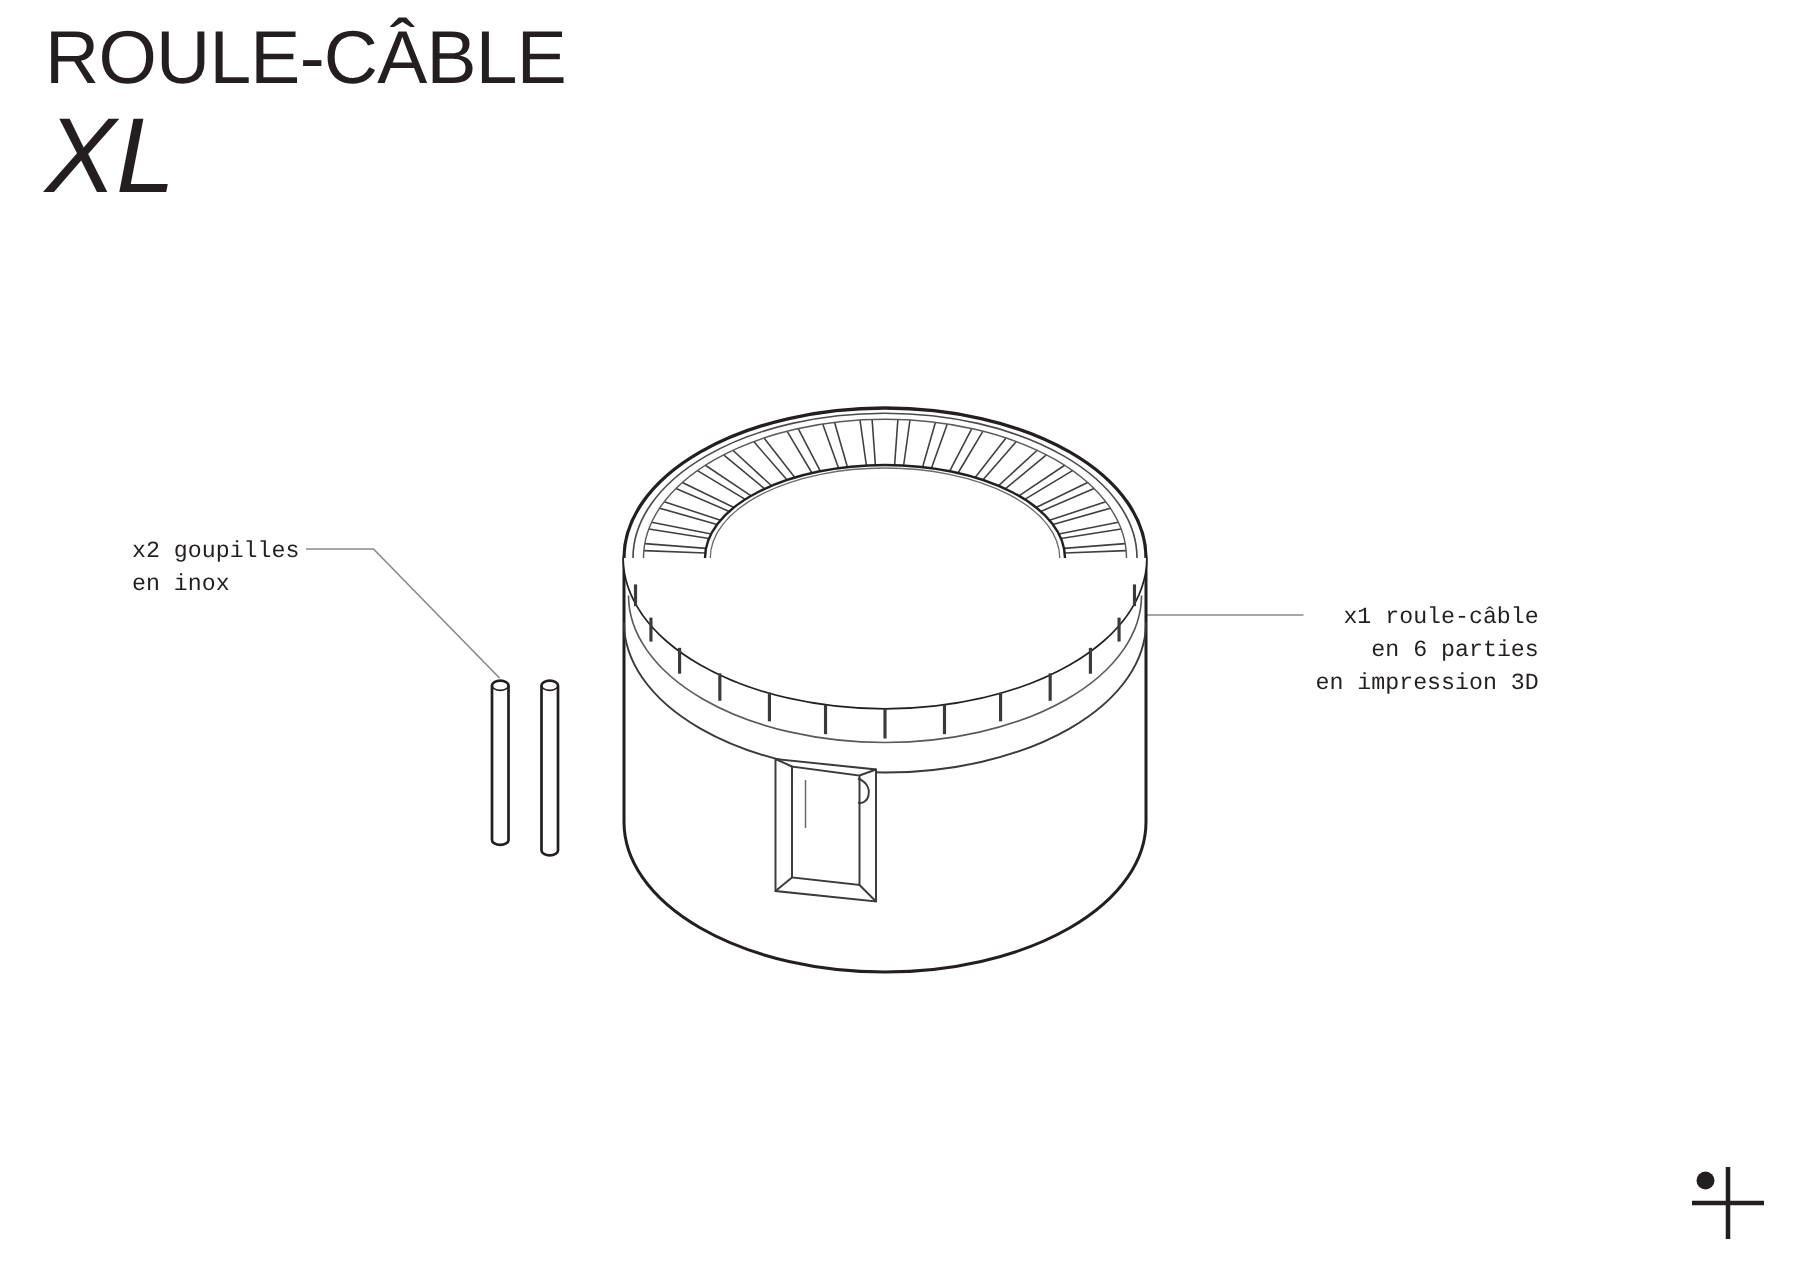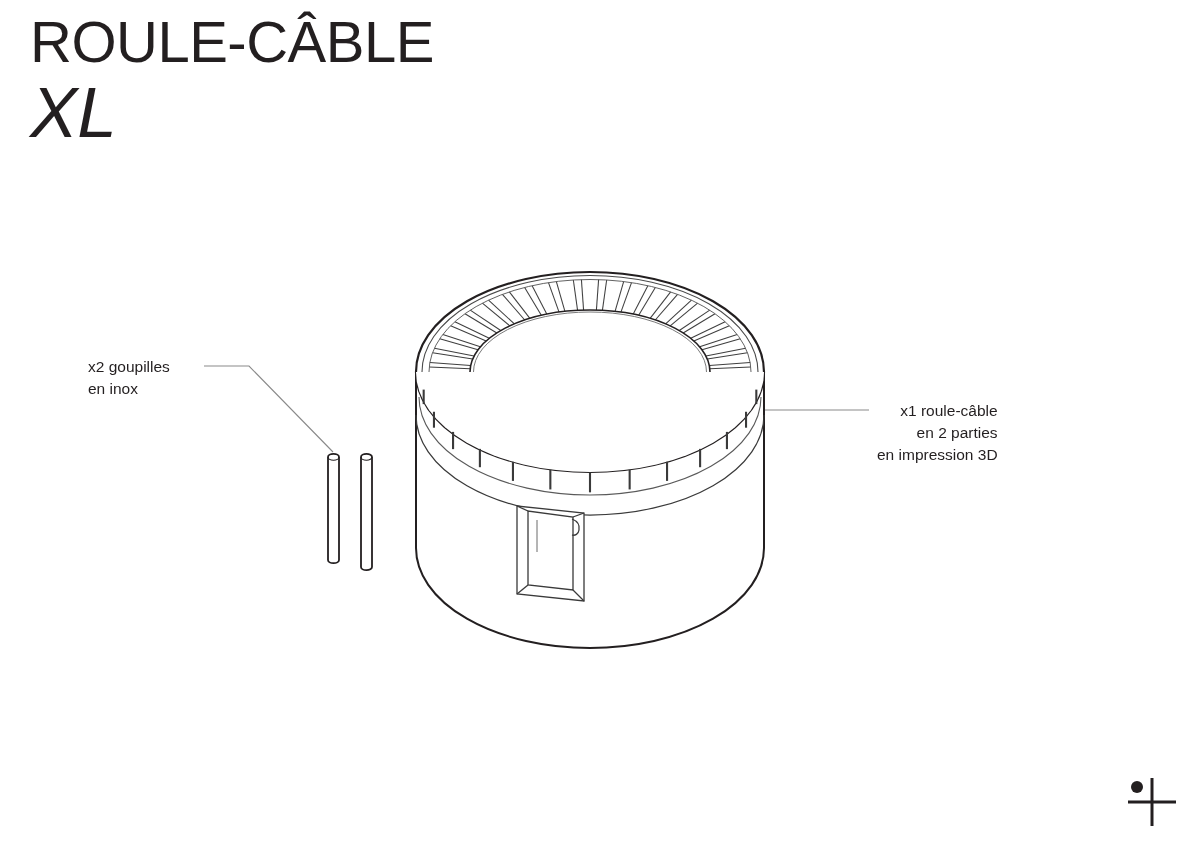--- a/index.html
+++ b/index.html
@@ -25,21 +25,21 @@
   }
 
   
   .title-block {
     position: absolute;
     left: 30px;
     top: 14px;
     width: 700px;
   }
   .title-main {
-    font-size: 58px;
+    font-size: 50px;
     font-weight: 300;
     line-height: 0.98;
     letter-spacing: -0.5px;
     color: #231f20;
     white-space: nowrap;
     margin: 0;
   }
   .title-sub {
     font-size: 71px;
     font-weight: 300;
@@ -63,21 +63,21 @@
   .callout-left {
     left: 88px;
     top: 356px;
     text-align: left;
   }
   .callout-right {
     left: 877px;
     top: 400px;
     text-align: right;
   }
-  .callout .line { display: block; }
+  .callout .line { display: block; font-family: Liberation Mono, monospace; }
 
   
   #drawing {
     position: absolute;
     left: 0;
     top: 0;
     width: 1200px;
     height: 855px;
     pointer-events: none;
   }
@@ -298,17 +298,17 @@
 
   </svg>
 
   <div class="callout callout-left">
     <span class="line">x2 goupilles</span>
     <span class="line">en inox</span>
   </div>
 
   <div class="callout callout-right">
     <span class="line">x1 roule-câble</span>
-    <span class="line">en 2 parties</span>
+    <span class="line">en 6 parties</span>
     <span class="line">en impression 3D</span>
   </div>
 
 </div>
 
 </body></html>

